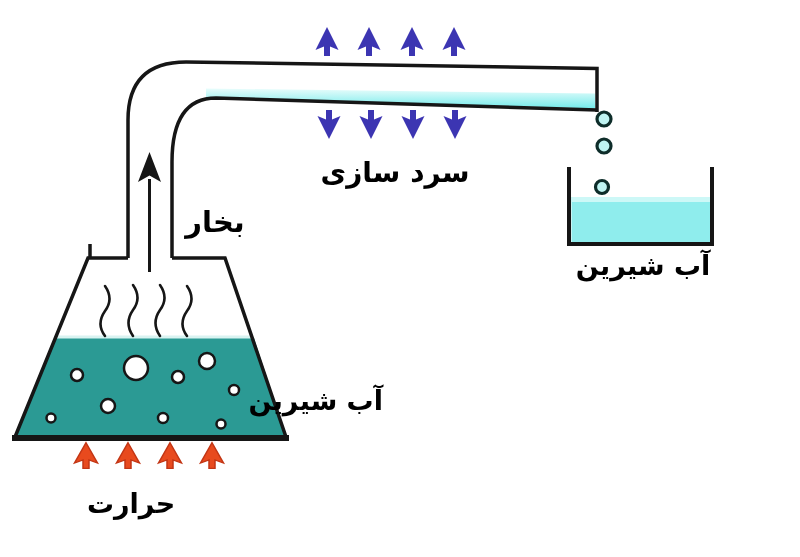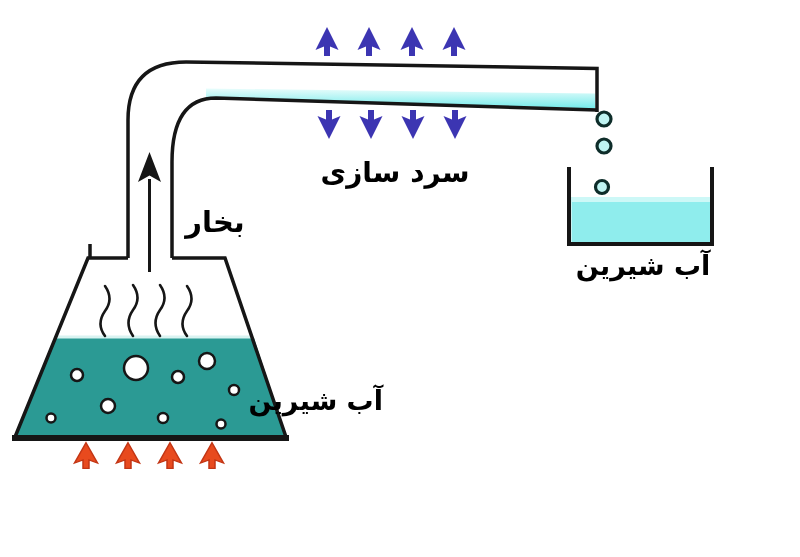--- a/index.html
+++ b/index.html
@@ -101,14 +101,15 @@
     <use href="#arr" transform="translate(128,456) scale(1,0.88)" stroke="#c23514" fill="#e84a1e"></use>
     <use href="#arr" transform="translate(170,456) scale(1,0.88)" stroke="#c23514" fill="#e84a1e"></use>
     <use href="#arr" transform="translate(212,456) scale(1,0.88)" stroke="#c23514" fill="#e84a1e"></use>
   </g>
 </svg>
 
 <div class="label lbl-cooling">سرد سازی</div>
 <div class="label lbl-steam">بخار</div>
 <div class="label lbl-seawater">آب شیرین</div>
 <div class="label lbl-freshwater">آب شیرین</div>
+<div class="label lbl-heat">حرارت</div>
 
 </div>
 
 </body></html>

